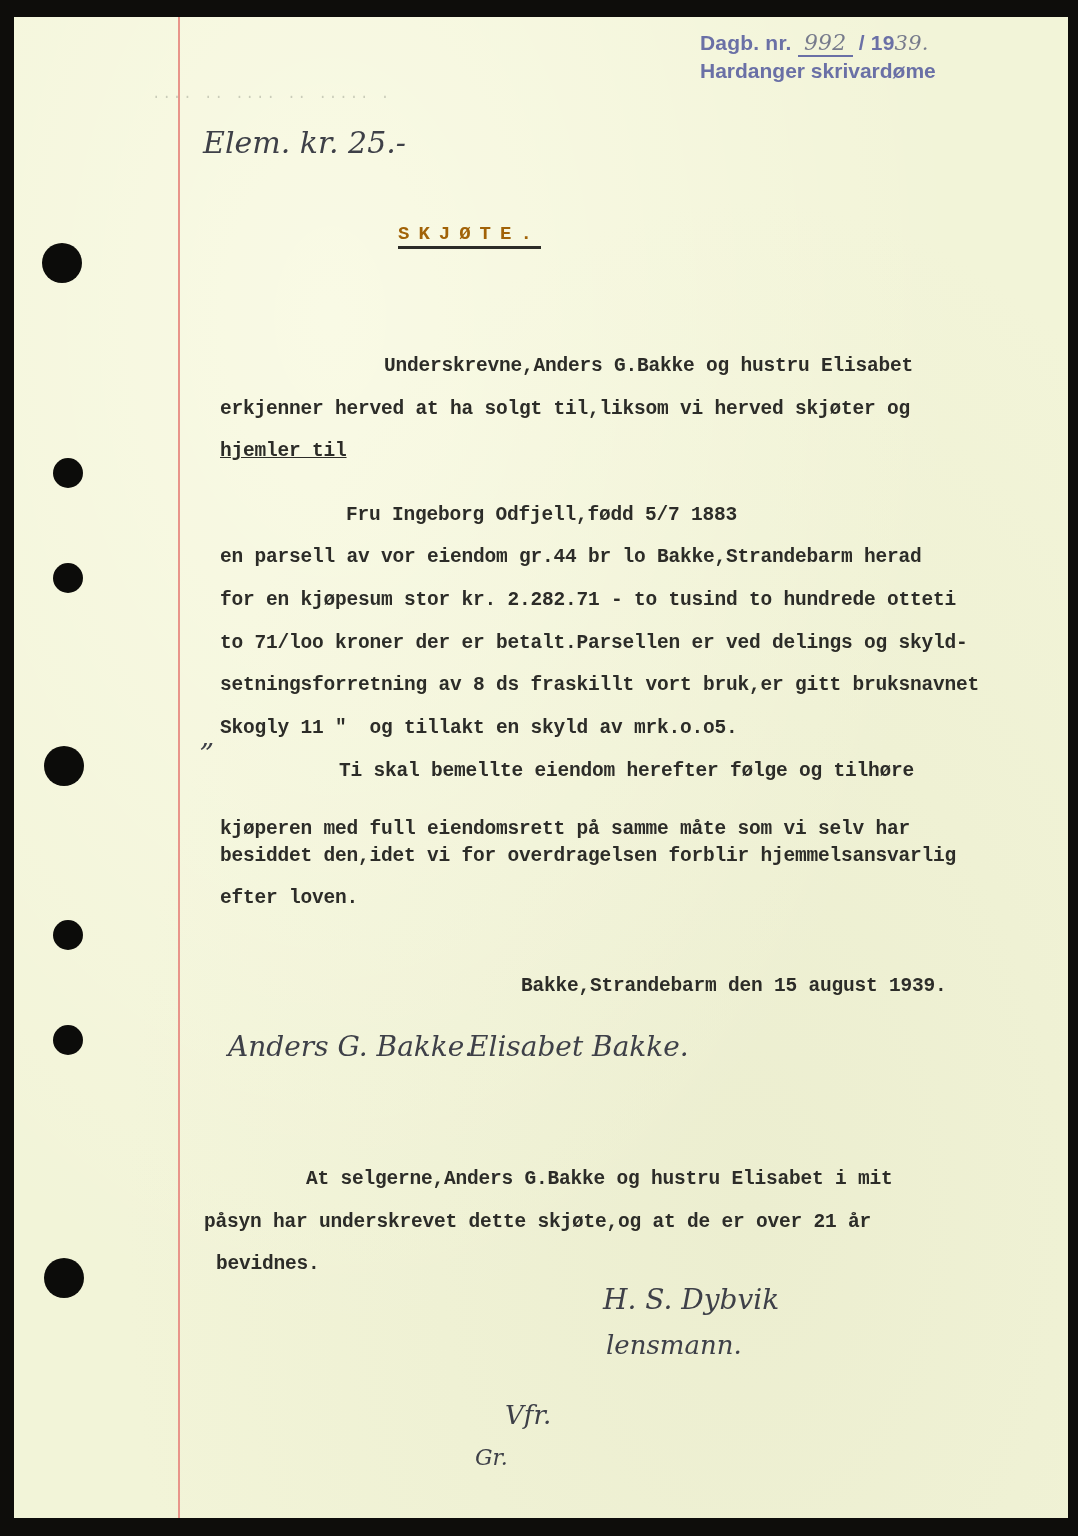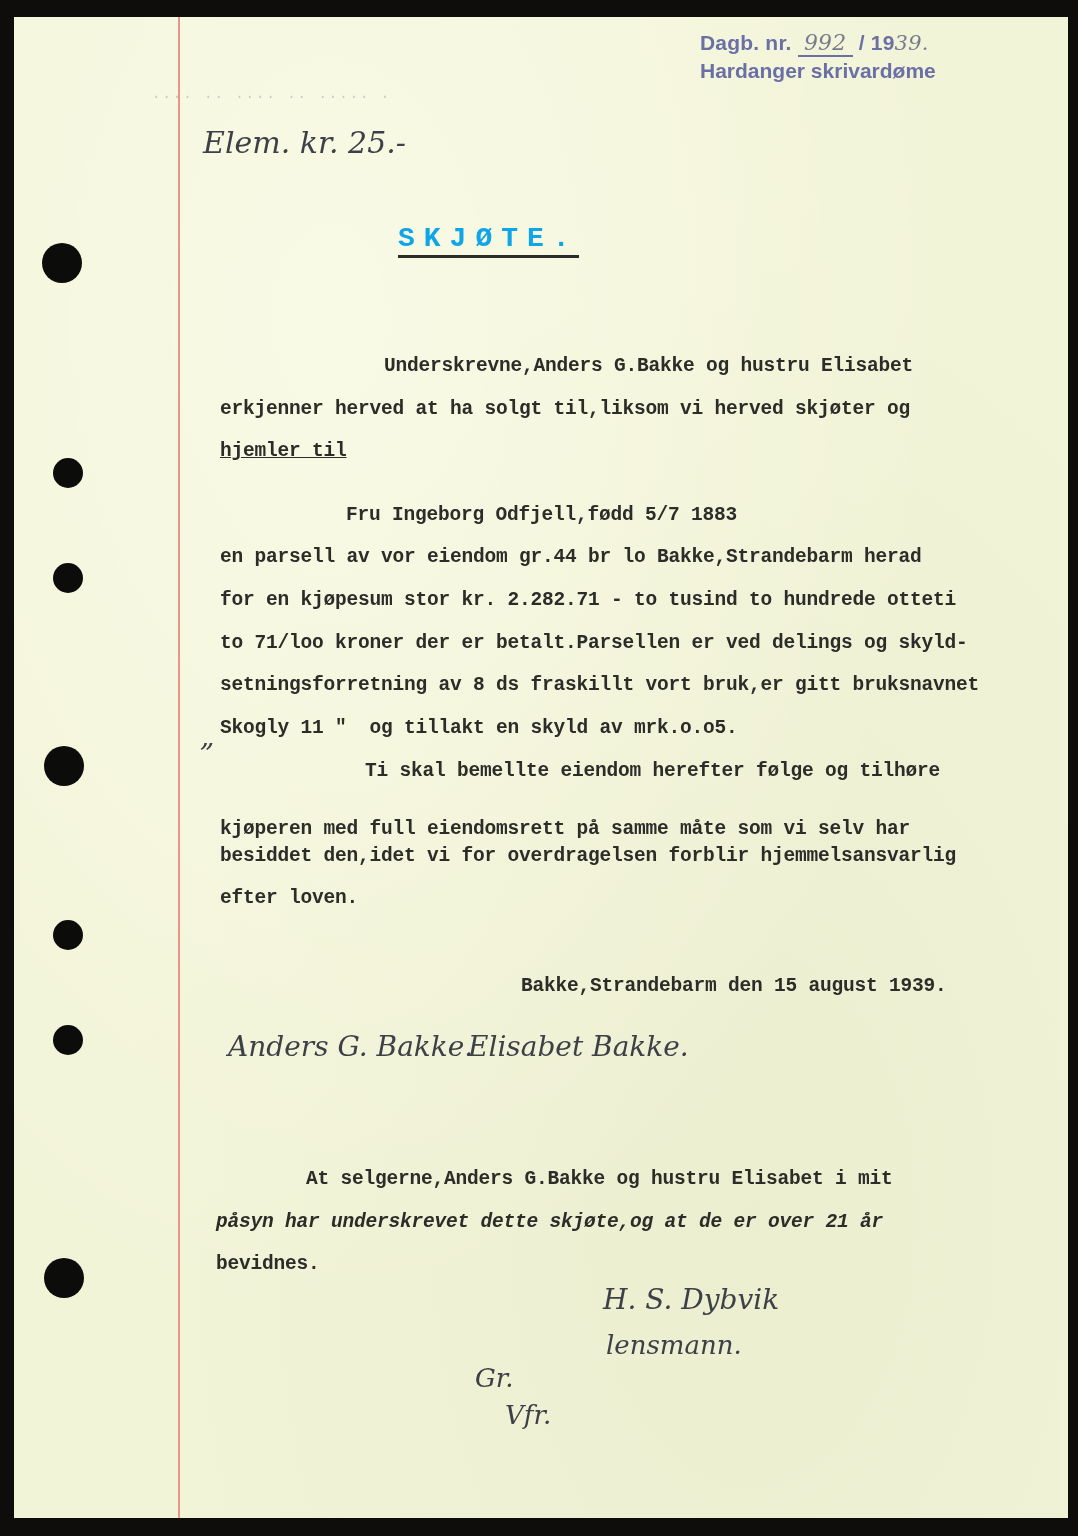--- a/index.html
+++ b/index.html
@@ -81,23 +81,23 @@
       font-weight: bold;
       color: #2c2c28;
       white-space: pre;
       letter-spacing: -0.2px;
     }
     .title {
       position: absolute;
       left: 398px; top: 223px;
       font-family: "Liberation Mono", monospace;
       font-weight: bold;
-      font-size: 28px;
+      font-size: 19px;
       letter-spacing: 9px;
-      color: #0ea5e9;
+      color: #a16207;
       border-bottom: 3px solid #2c2c28;
       padding-bottom: 1px;
     }
   </style>
 </head>
 <body>
 
 <div class="page"></div>
 <div class="margin-line"></div>
 
@@ -131,31 +131,31 @@
 
 <div class="typed" style="left:346px; top:504px;">Fru Ingeborg Odfjell,fødd 5/7 1883</div>
 
 <div class="typed" style="left:220px; top:546px;">en parsell av vor eiendom gr.44 br lo Bakke,Strandebarm herad</div>
 <div class="typed" style="left:220px; top:589px;">for en kjøpesum stor kr. 2.282.71 - to tusind to hundrede otteti</div>
 <div class="typed" style="left:220px; top:632px;">to 71/loo kroner der er betalt.Parsellen er ved delings og skyld-</div>
 <div class="typed" style="left:220px; top:674px;">setningsforretning av 8 ds fraskillt vort bruk,er gitt bruksnavnet</div>
 <div class="typed" style="left:220px; top:717px;">Skogly 11 "  og tillakt en skyld av mrk.o.o5.</div>
 <div class="hand" style="left:200px; top:720px; font-size:28px;">„</div>
 
-<div class="typed" style="left:365px; top:760px;">Ti skal bemellte eiendom herefter følge og tilhøre</div>
+<div class="typed" style="left:339px; top:760px;">Ti skal bemellte eiendom herefter følge og tilhøre</div>
 <div class="typed" style="left:220px; top:802px;margin-top:16px;">kjøperen med full eiendomsrett på samme måte som vi selv har</div>
 <div class="typed" style="left:220px; top:845px;">besiddet den,idet vi for overdragelsen forblir hjemmelsansvarlig</div>
 <div class="typed" style="left:220px; top:887px;">efter loven.</div>
 
 <div class="typed" style="left:497px; top:975px;margin-left:24px;">Bakke,Strandebarm den 15 august 1939.</div>
 
 <div class="hand" style="left:228px; top:1030px; font-size:28px;">Anders G. Bakke.</div>
 <div class="hand" style="left:468px; top:1030px; font-size:28px;">Elisabet Bakke.</div>
 
 <div class="typed" style="left:306px; top:1168px;">At selgerne,Anders G.Bakke og hustru Elisabet i mit</div>
-<div class="typed" style="left:216px; top:1211px;font-style:italic;">påsyn har underskrevet dette skjøte,og at de er over 21 år</div>
+<div class="typed" style="left:204px; top:1211px;">påsyn har underskrevet dette skjøte,og at de er over 21 år</div>
 <div class="typed" style="left:216px; top:1253px;">bevidnes.</div>
 
 <div class="hand" style="left:603px; top:1283px; font-size:28px;">H. S. Dybvik</div>
 <div class="hand" style="left:606px; top:1330px; font-size:26px;">lensmann.</div>
 
 <div class="hand" style="left:505px; top:1400px; font-size:26px;">Vfr.</div>
-<div class="hand" style="left:475px; top:1363px; font-size:26px;">Gr.</div>
+<div class="hand" style="left:475px; top:1445px; font-size:22px;">Gr.</div>
 
 </body></html>

